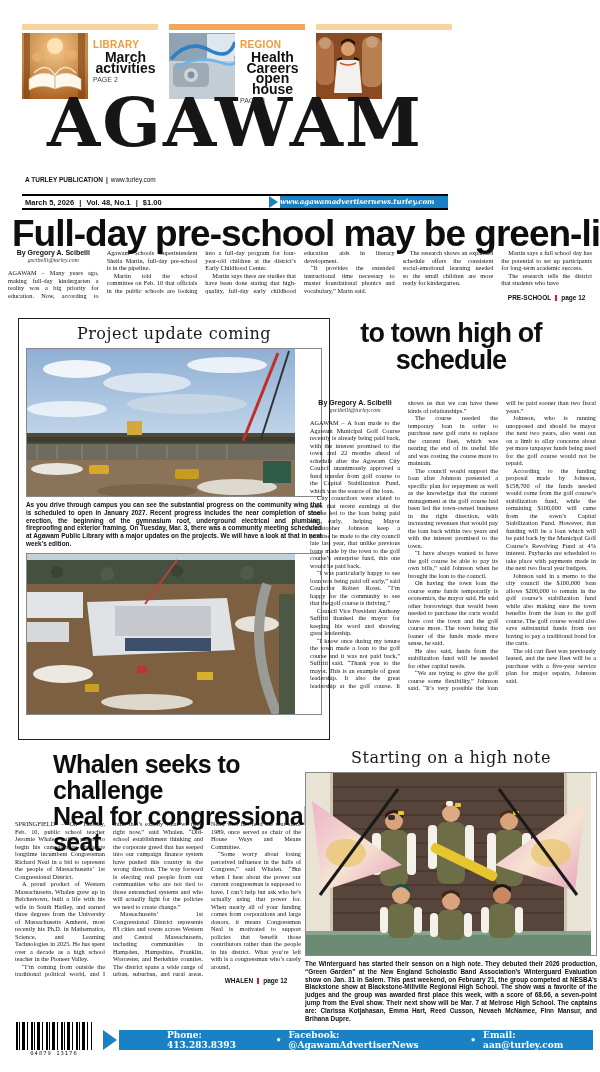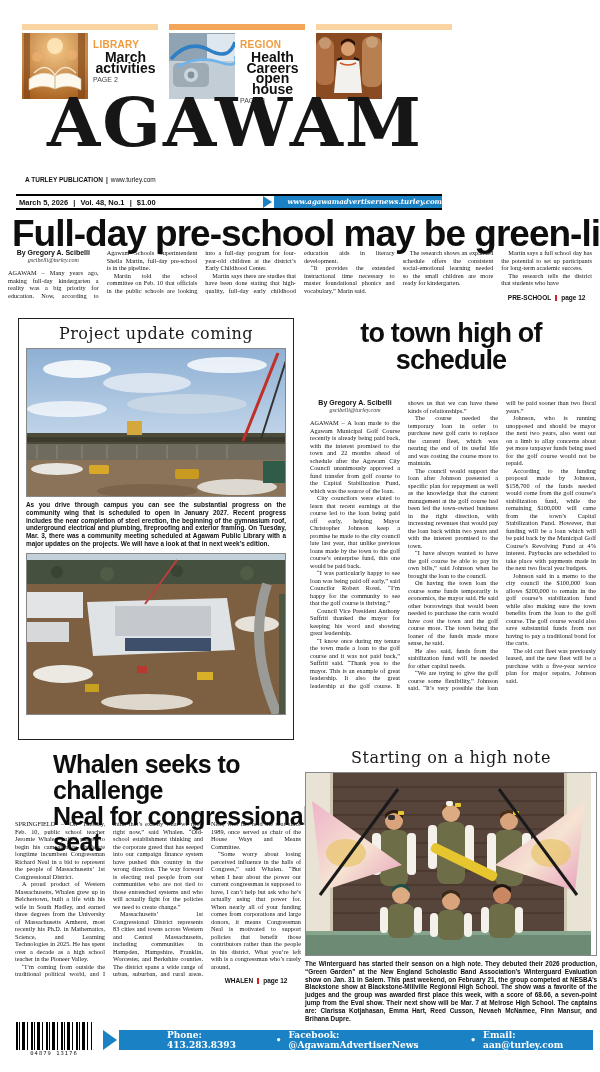--- a/index.html
+++ b/index.html
@@ -22,25 +22,25 @@
   
   .mast-title { position:absolute; top:92px; left:22px; width:426px; text-align:center;
       font-family:"DejaVu Serif", serif; font-weight:bold; font-size:66px; line-height:62px;
       letter-spacing:2px; color:#161616; transform:scale(1.04,1.02); }
   .mast-sub { position:absolute; top:157px; left:150px; width:298px; text-align:right;
       font-family:"Liberation Sans", sans-serif; font-weight:normal; font-size:23px; letter-spacing:3.5px; color:#2a2a2a; }
   .mast-pub { position:absolute; top:176px; left:25px; font-family:"Liberation Sans", sans-serif; font-size:6.5px; color:#111; }
   .mast-pub b { font-weight:bold; }
   .sep { font-weight:bold; padding:0 3px; }
 
-  .datebar { position:absolute; top:194px; left:16px; width:426px; height:16px;
+  .datebar { position:absolute; top:194px; left:22px; width:426px; height:16px;
       border-top:2px solid #000; border-bottom:2px solid #000; display:flex; align-items:center; }
   .datebar-left { flex:1; font-family:"Liberation Sans", sans-serif; font-weight:bold; font-size:7.5px; padding-left:3px; }
   .datebar-arrow { width:0; height:0; border-top:6px solid transparent; border-bottom:6px solid transparent; border-left:9px solid #1a81c4; margin-right:2px; }
-  .datebar-right { width:168px; height:12px; background:#1a81c4; color:#fff; text-align:right;
+  .datebar-right { width:168px; height:12px; background:#1a81c4; color:#fff; text-align:left;
       font-family:"DejaVu Serif", serif; font-weight:bold; font-style:italic; font-size:7px; line-height:12px; }
 
   
   .headline { font-family:"Liberation Sans", sans-serif; font-weight:bold; color:#0e0e0e; }
   .h-main { position:absolute; top:213px; left:12px; width:592px; font-size:37px; letter-spacing:-1px; text-align:center; white-space:nowrap; }
   .byline { text-align:center; font-family:"Liberation Sans", sans-serif; margin-bottom:5px; }
   .byline .by { font-weight:bold; font-size:7px; }
   .byline .mail { font-style:italic; font-size:6px; color:#333; font-family:"Liberation Serif", serif; }
   .cols { column-gap:8px; font-size:6.3px; line-height:7.5px; text-align:justify; overflow:hidden; }
   .cols p { text-indent:7px; }
@@ -49,21 +49,21 @@
   .redbar { display:inline-block; width:2px; height:6px; background:#d42027; margin:0 4px; vertical-align:middle; }
 
   .story-preschool { position:absolute; top:249px; left:8px; width:584px; height:66px; column-count:6; }
   .story-golf { position:absolute; top:399px; left:310px; width:286px; height:340px; column-count:3; }
   .story-whalen { position:absolute; top:820px; left:15px; width:286px; height:214px; column-count:3; }
 
   .h-golf { position:absolute; top:320px; left:303px; width:296px; font-size:27px; line-height:27px; letter-spacing:-.8px; text-align:center; }
   .h-whalen { position:absolute; top:751px; left:15px; width:290px; font-size:25px; line-height:26px; letter-spacing:-.6px;margin-left:38px; }
 
   
-  .projectbox { position:absolute; top:318px; left:18px; width:276px; height:422px; border:1.5px solid #222; padding:5px 7px; }
+  .projectbox { position:absolute; top:318px; left:18px; width:312px; height:422px; border:1.5px solid #222; padding:5px 7px; }
   .boxheader { font-family:"DejaVu Serif", serif; font-size:16px; letter-spacing:.5px; text-align:center; color:#1a1a1a; }
   .boxphoto { border:1px solid #888; margin-top:5px; overflow:hidden; }
   .boxphoto svg { display:block; }
   .boxcaption { font-family:"Liberation Sans", sans-serif; font-weight:bold; font-size:6.4px; line-height:7.8px; text-align:justify; margin-top:4px; }
   .wgbox { position:absolute; top:748px; left:305px; width:292px; }
 
   
   .barcode-wrap { position:absolute; left:10px; top:1022px; width:88px; text-align:center; }
   .barcode { height:28px; margin:0 6px;
      background:repeating-linear-gradient(90deg,#000 0 2px,#fff 2px 3px,#000 3px 4px,#fff 4px 6px,#000 6px 9px,#fff 9px 11px,#000 11px 12px,#fff 12px 15px); }

